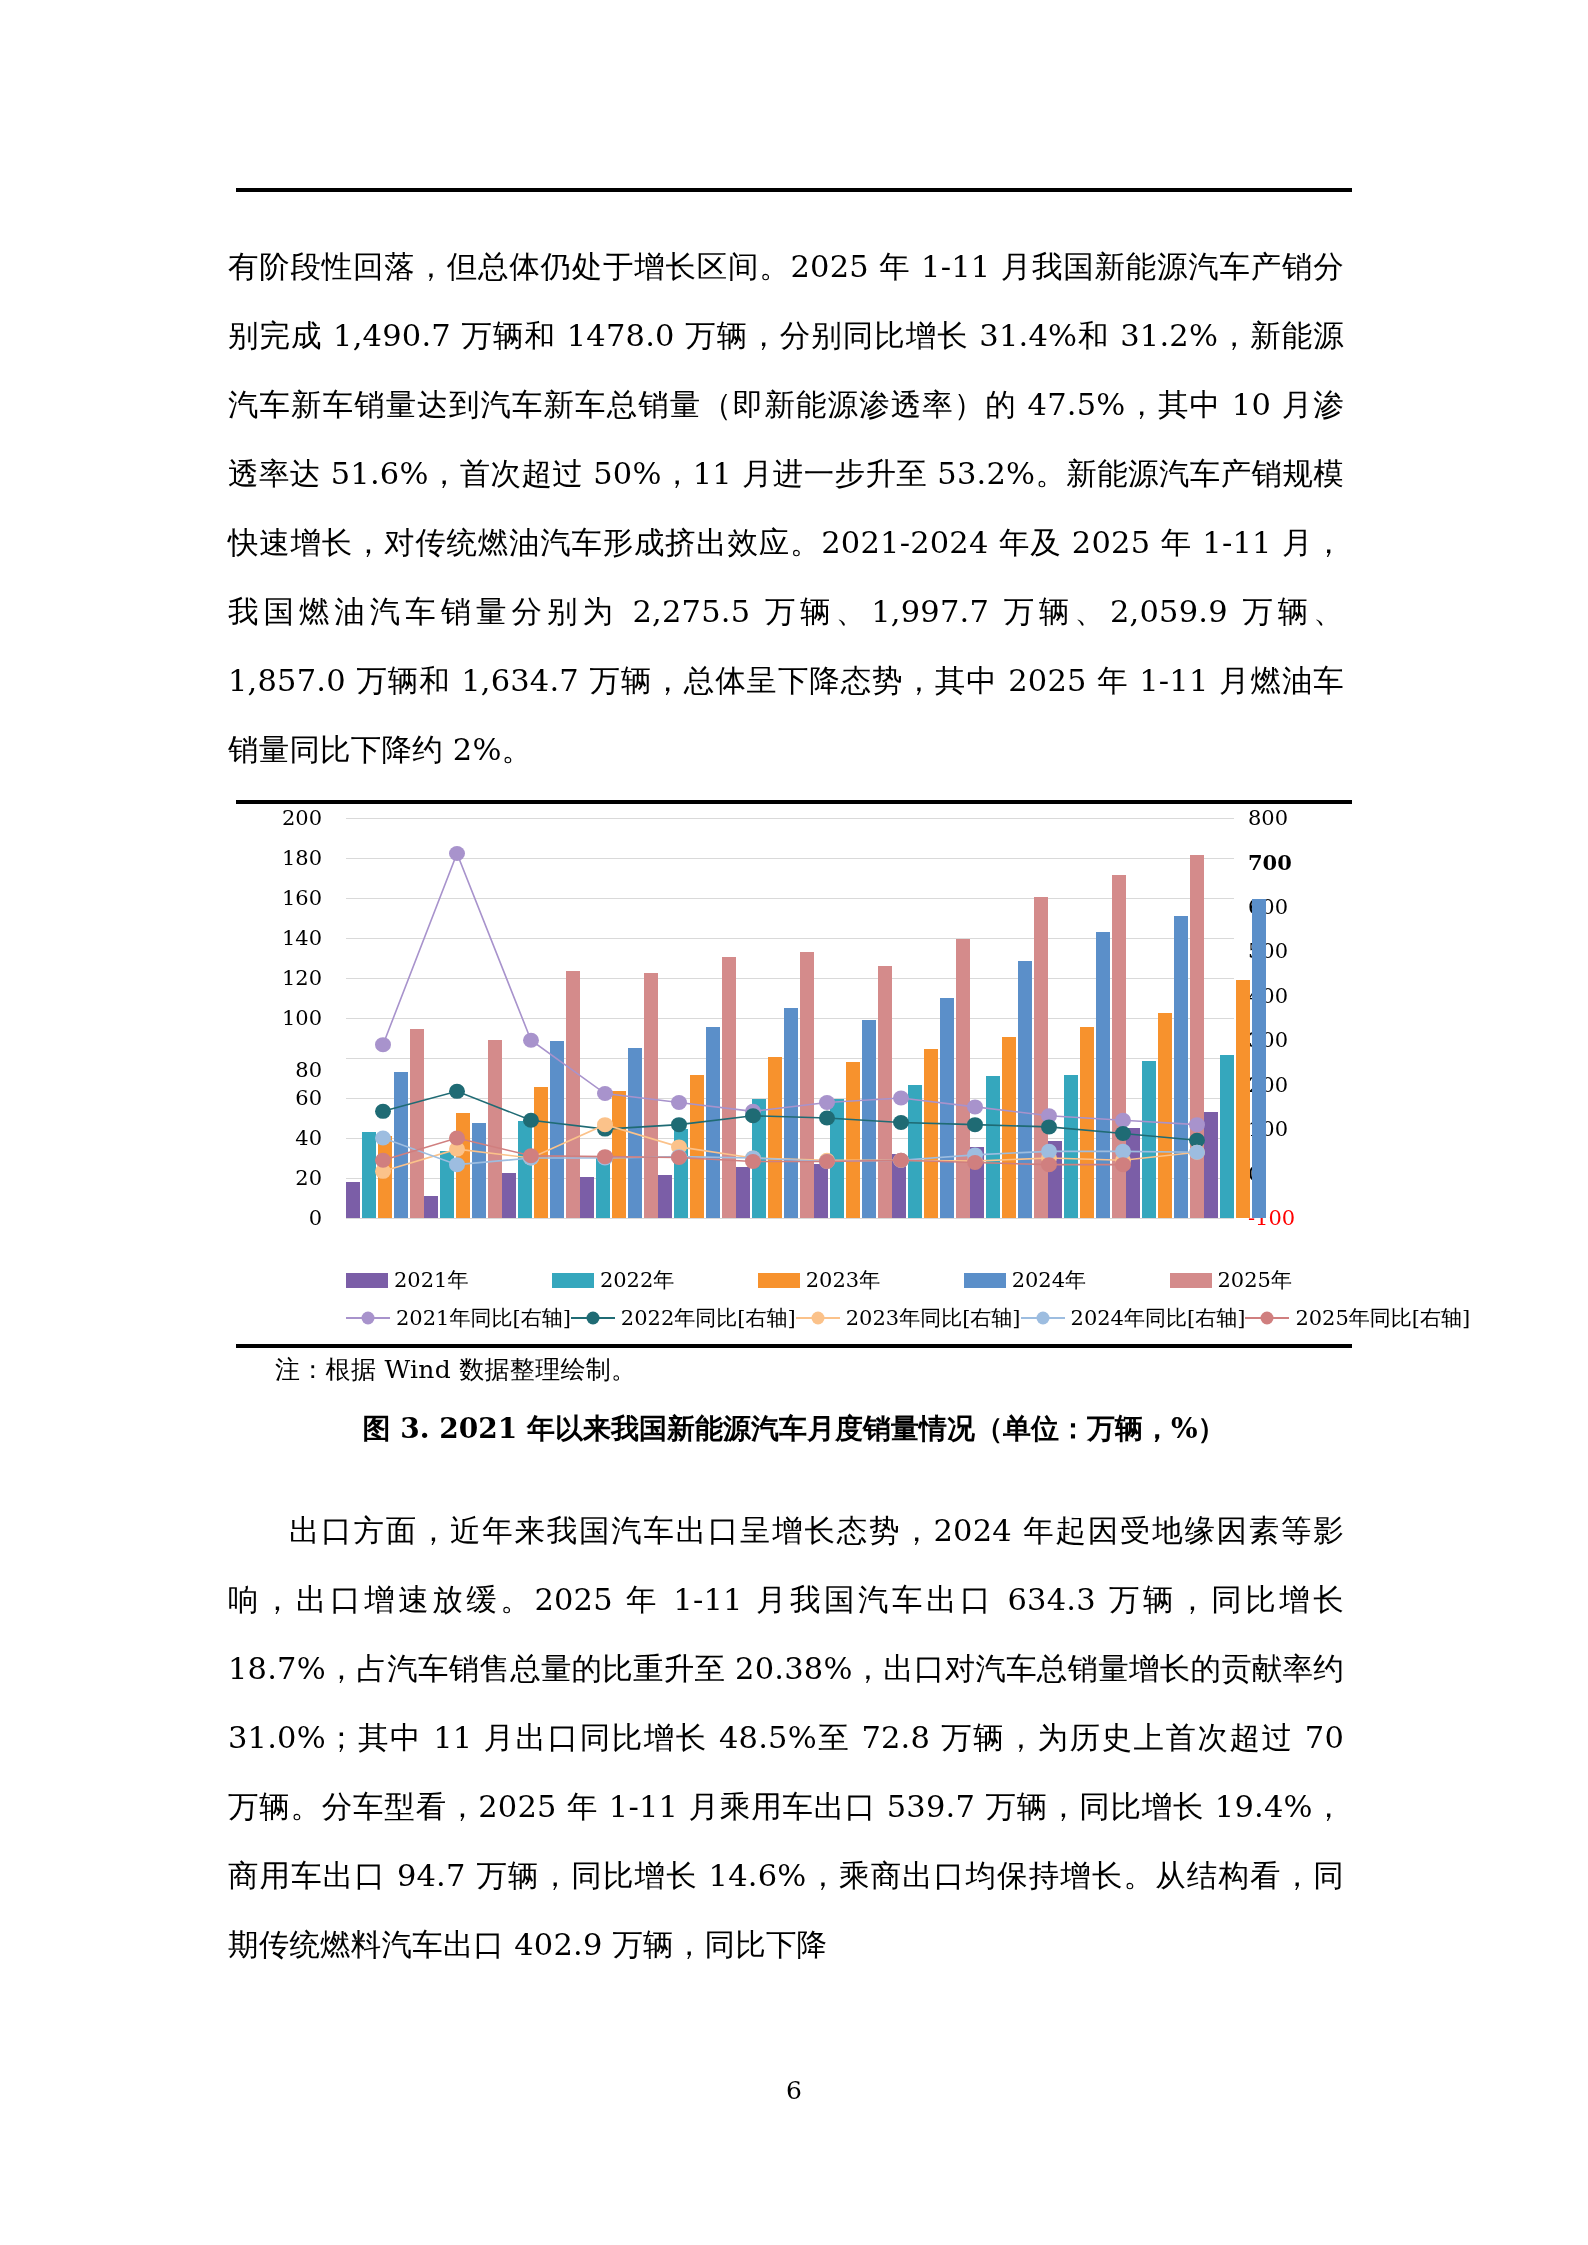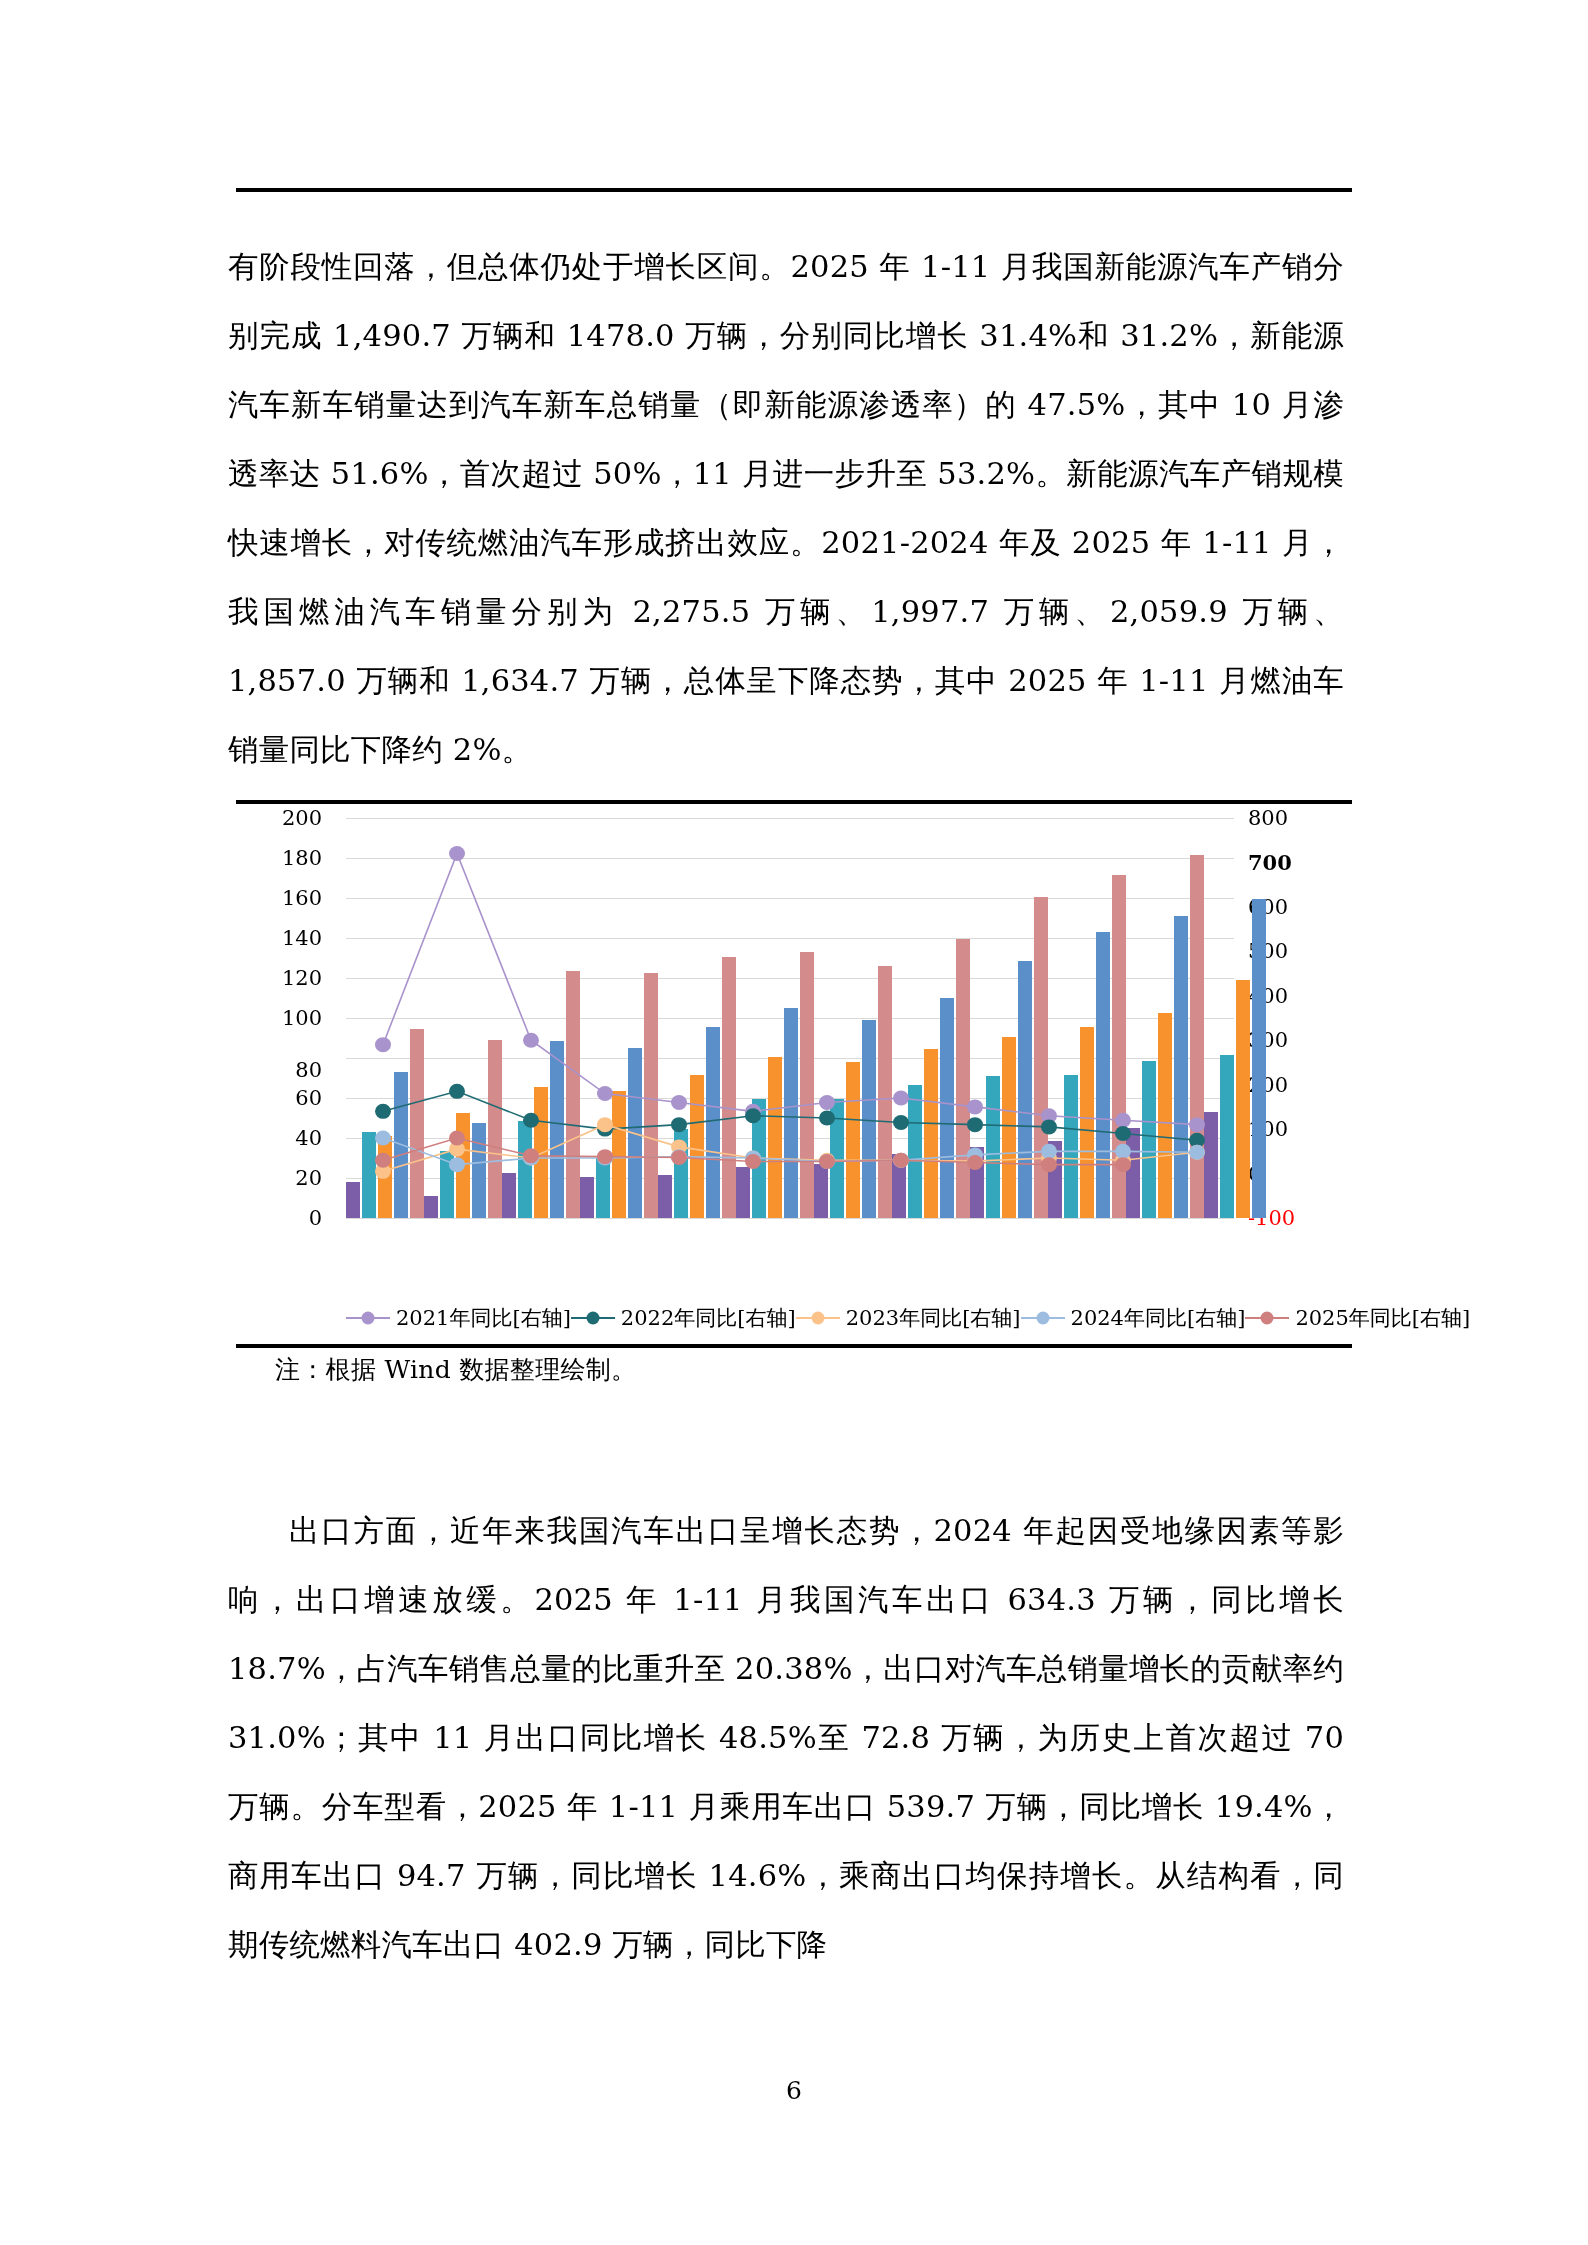--- a/index.html
+++ b/index.html
@@ -444,20 +444,44 @@
             <ellipse cx="458.3333333333333" cy="343.55555555555554" rx="9" ry="7.5" fill="#d07f7f"></ellipse>
             <ellipse cx="541.6666666666666" cy="343.55555555555554" rx="9" ry="7.5" fill="#d07f7f"></ellipse>
             <ellipse cx="625" cy="342.22222222222223" rx="9" ry="7.5" fill="#d07f7f"></ellipse>
             <ellipse cx="708.3333333333333" cy="344.44444444444446" rx="9" ry="7.5" fill="#d07f7f"></ellipse>
             <ellipse cx="791.6666666666666" cy="346.6666666666667" rx="9" ry="7.5" fill="#d07f7f"></ellipse>
             <ellipse cx="875" cy="346.6666666666667" rx="9" ry="7.5" fill="#d07f7f"></ellipse>
           </svg>
       </div>
 
 
+      <div class="legend row1">
+        <div class="legend-inner" id="legend-bars">
+            <div class="leg-item">
+              <span class="swatch" style="background: rgb(123, 94, 167);"></span>
+              <span>2021年</span>
+            </div>
+            <div class="leg-item">
+              <span class="swatch" style="background: rgb(53, 167, 189);"></span>
+              <span>2022年</span>
+            </div>
+            <div class="leg-item">
+              <span class="swatch" style="background: rgb(247, 146, 45);"></span>
+              <span>2023年</span>
+            </div>
+            <div class="leg-item">
+              <span class="swatch" style="background: rgb(91, 143, 201);"></span>
+              <span>2024年</span>
+            </div>
+            <div class="leg-item">
+              <span class="swatch" style="background: rgb(212, 139, 139);"></span>
+              <span>2025年</span>
+            </div>
+          </div>
+      </div>
       <div class="legend row2">
         <div class="legend-inner" id="legend-lines">
             <div class="leg-item">
               <span class="leg-line">
                 <i class="ln" style="background: rgb(168, 147, 204);"></i>
                 <i class="dot" style="background: rgb(168, 147, 204);"></i>
               </span>
               <span>2021年同比[右轴]</span>
             </div>
             <div class="leg-item">
@@ -489,19 +513,20 @@
               <span>2025年同比[右轴]</span>
             </div>
           </div>
       </div>
     </div>
 
     <div class="fig-rule"></div>
   </div>
 
   <div class="fig-note">注：根据 Wind 数据整理绘制。</div>
+  <div class="fig-caption">图 3. 2021 年以来我国新能源汽车月度销量情况（单位：万辆，%）</div>
 
   <div class="body-col" id="para-bottom">
     <p class="para indent">出口方面，近年来我国汽车出口呈增长态势，2024 年起因受地缘因素等影响，出口增速放缓。2025 年 1-11 月我国汽车出口 634.3 万辆，同比增长 18.7%，占汽车销售总量的比重升至 20.38%，出口对汽车总销量增长的贡献率约 31.0%；其中 11 月出口同比增长 48.5%至 72.8 万辆，为历史上首次超过 70 万辆。分车型看，2025 年 1-11 月乘用车出口 539.7 万辆，同比增长 19.4%，商用车出口 94.7 万辆，同比增长 14.6%，乘商出口均保持增长。从结构看，同期传统燃料汽车出口 402.9 万辆，同比下降</p>
   </div>
 
   <div class="page-number">6</div>
 </div>
 
 </body></html>

